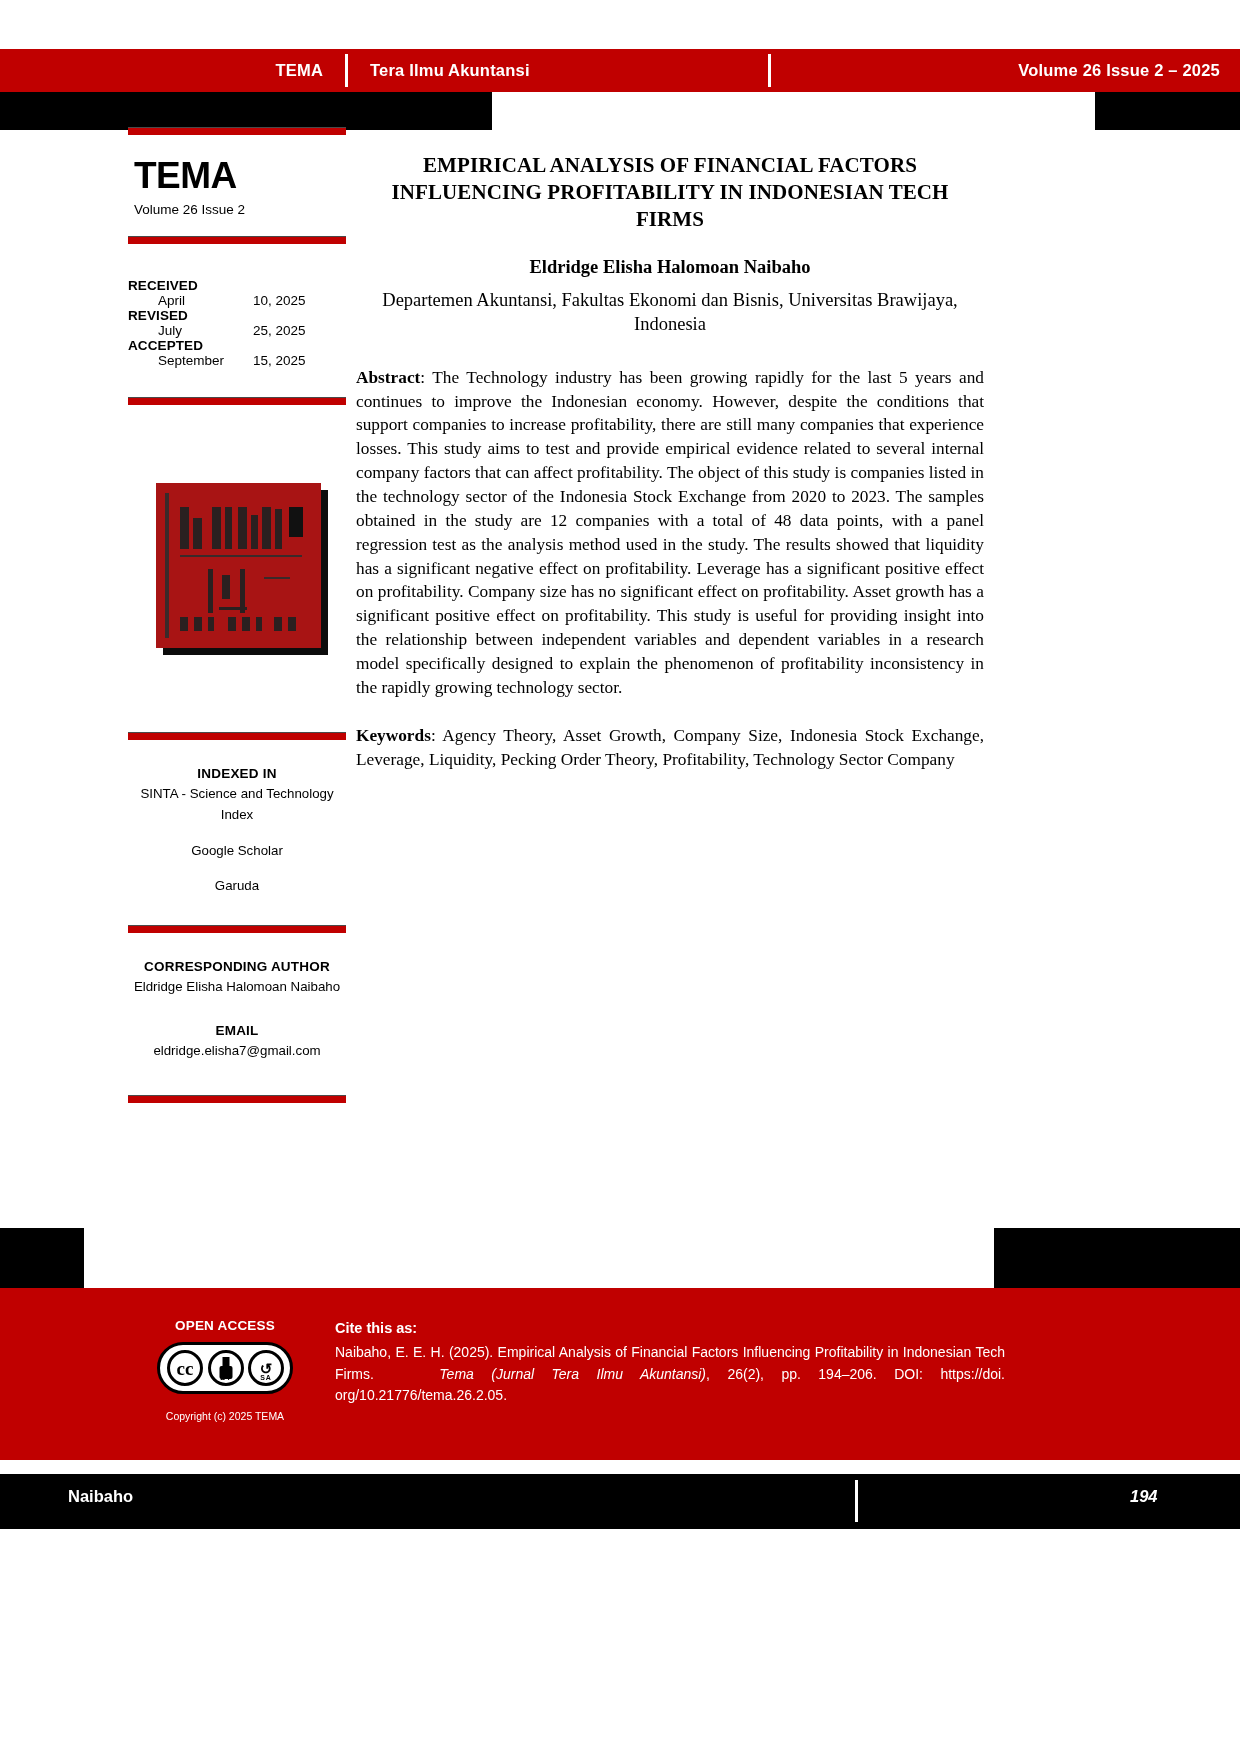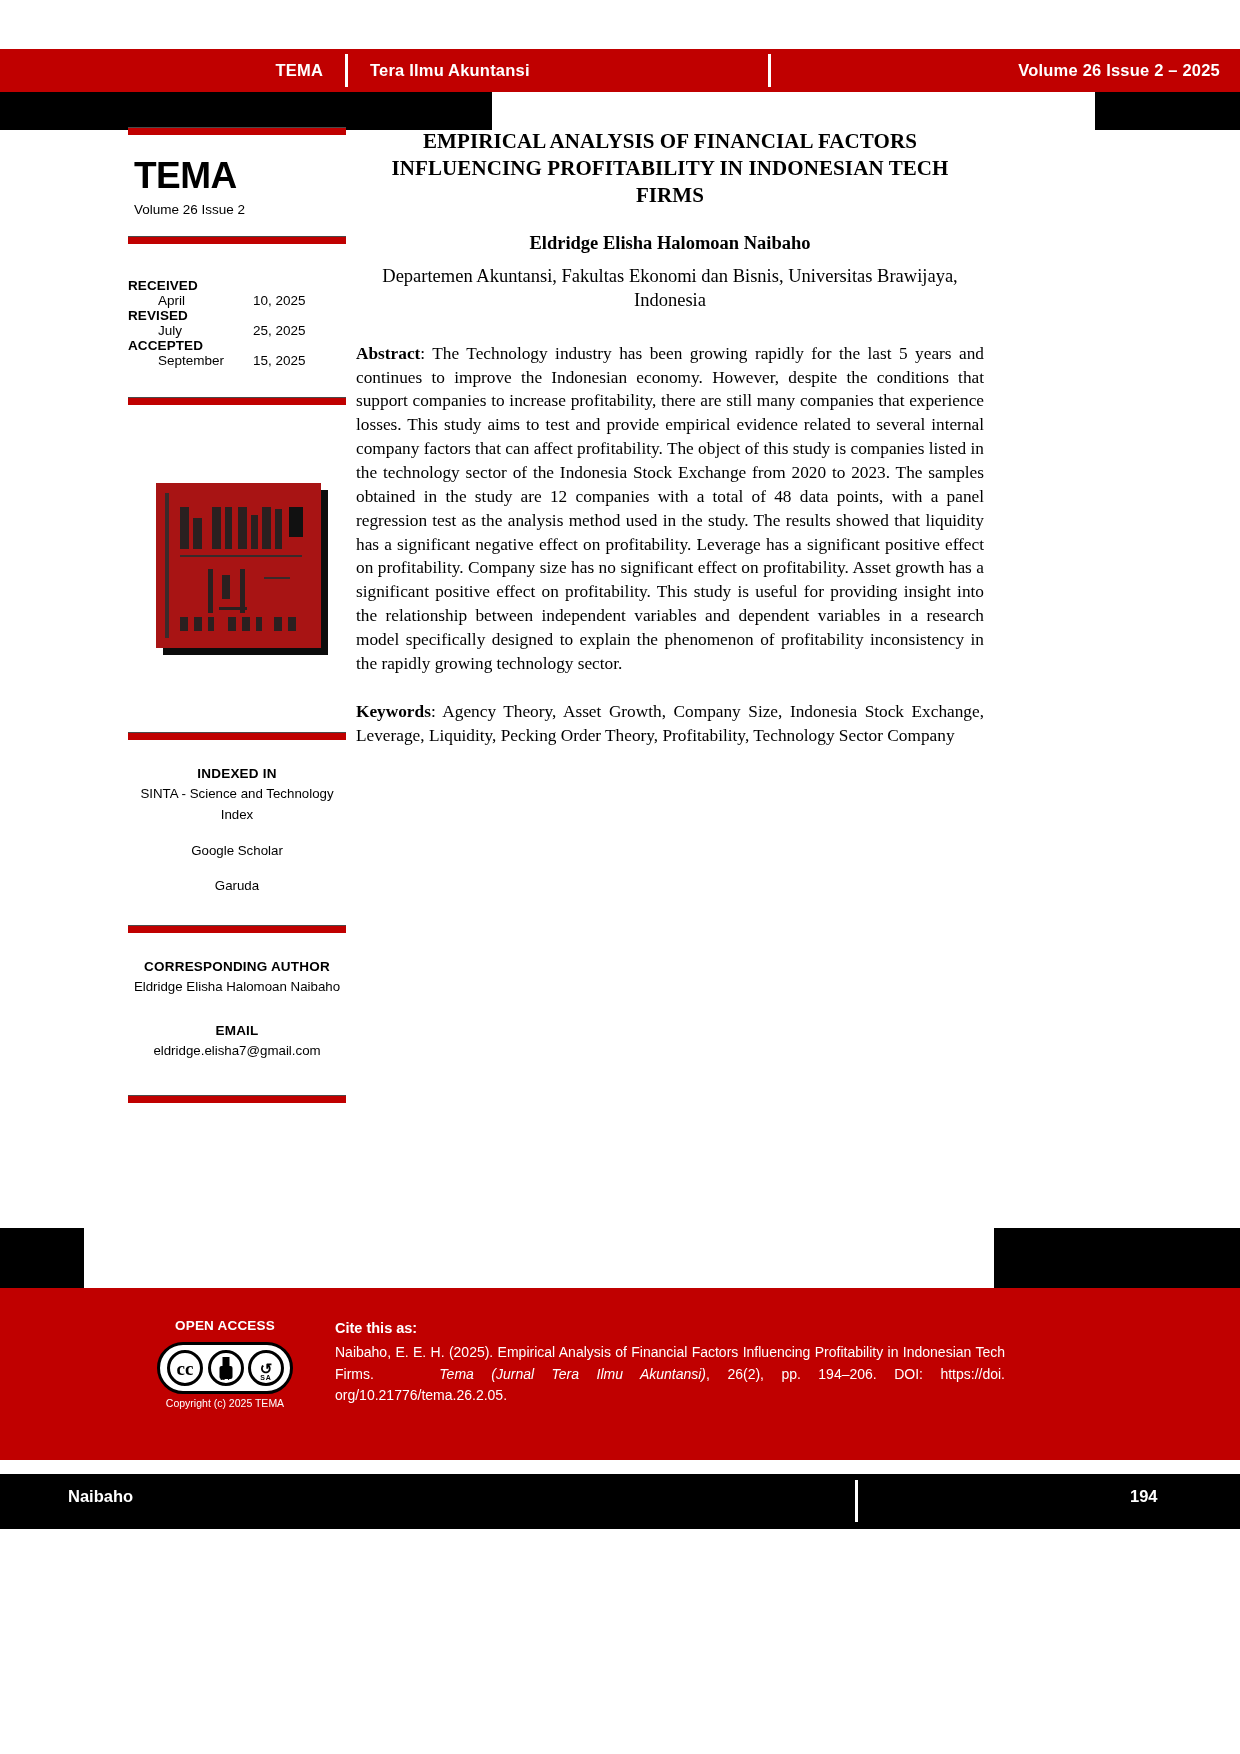--- a/index.html
+++ b/index.html
@@ -47,21 +47,21 @@
   .sec-h{font-size:13.5px;font-weight:bold;letter-spacing:.2px;}
   .sec-p{font-size:13.3px;line-height:1.6;margin-top:2px;}
   .sec-p.sp{margin-top:14px;}
   .rule.r5{width:218px;margin-top:30px;}
   .rule.r6{width:218px;margin-top:34px;}
 
   
   .main{position:absolute;left:356px;top:128px;width:628px;
         font-family:"Liberation Serif",serif;}
   .title{font-size:21px;font-weight:bold;text-align:center;line-height:1.28;
-         letter-spacing:.1px;}
+         letter-spacing:.1px;margin-top:24px;}
   .author{font-size:18.5px;font-weight:bold;text-align:center;margin-top:24px;}
   .affil{font-size:18.5px;text-align:center;line-height:1.3;margin-top:10px;}
   .abstract{font-size:17.3px;text-align:justify;line-height:1.38;margin-top:30px;}
   .keywords{font-size:17.3px;text-align:justify;line-height:1.38;margin-top:24px;}
   .b{font-weight:bold;}
 
   
   .mark-l{position:absolute;left:0;top:1228px;width:84px;height:60px;background:#000;}
   .mark-r{position:absolute;left:994px;top:1228px;width:246px;height:60px;background:#000;}
 
@@ -78,32 +78,32 @@
         border-radius:50%;box-sizing:border-box;}
   .cc-b.b1{left:48px;} .cc-b.b2{left:88px;}
   .cc-g{position:absolute;left:50%;top:4px;transform:translateX(-50%);
         width:7px;height:11px;background:#000;}
   .cc-g2{position:absolute;left:50%;top:13px;transform:translateX(-50%);
          width:13px;height:13px;background:#000;border-radius:2px;}
   .cc-sa{position:absolute;left:50%;top:7px;transform:translateX(-50%);
          font-size:15px;font-weight:bold;font-family:"Liberation Sans",sans-serif;}
   .cc-lbl{position:absolute;bottom:2px;left:0;width:100%;text-align:center;
           font-size:7px;font-weight:bold;letter-spacing:1px;}
-  .cc-copy{color:#fff;font-size:10.5px;margin-top:3px;}
+  .cc-copy{color:#fff;font-size:10.5px;margin-top:16px;}
 
   .cite{position:absolute;left:335px;top:1320px;width:670px;color:#fff;}
   .cite-h{font-size:14.5px;font-weight:bold;}
   .cite-b{font-size:14px;line-height:1.55;text-align:justify;margin-top:6px;}
   .cite-b i{font-style:italic;margin-left:48px;}
 
   
   .bot{position:absolute;left:0;top:1474px;width:1240px;height:55px;background:#000;}
   .bot-l{position:absolute;left:68px;top:1487px;color:#fff;font-size:16.5px;font-weight:bold;}
   .bot-sep{position:absolute;left:855px;top:1480px;width:3px;height:42px;background:#fff;}
-  .bot-r{position:absolute;left:1130px;top:1487px;color:#fff;font-size:16.5px;font-weight:bold;}
+  .bot-r{position:absolute;left:1130px;top:1487px;color:#fff;font-size:16.5px;font-weight:bold;font-style:italic;}
 </style>
 </head>
 <body>
 
 <div class="hdr-wrap">
   <div class="hdr-black-l"></div>
   <div class="hdr-black-r"></div>
   <div class="hdr-red"></div>
   <div class="hdr-inner">
     <div class="hdr-cell hdr-c1">TEMA</div>

